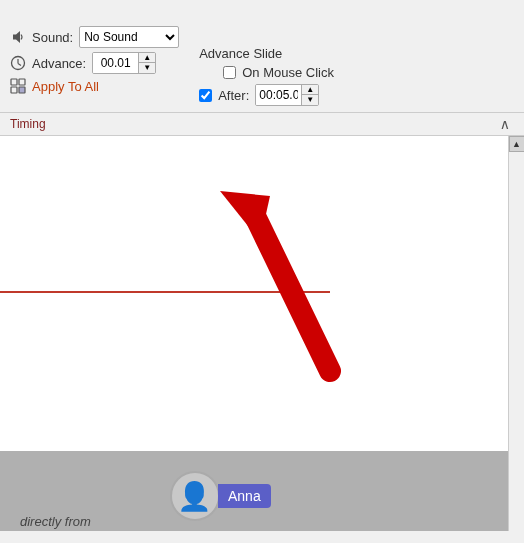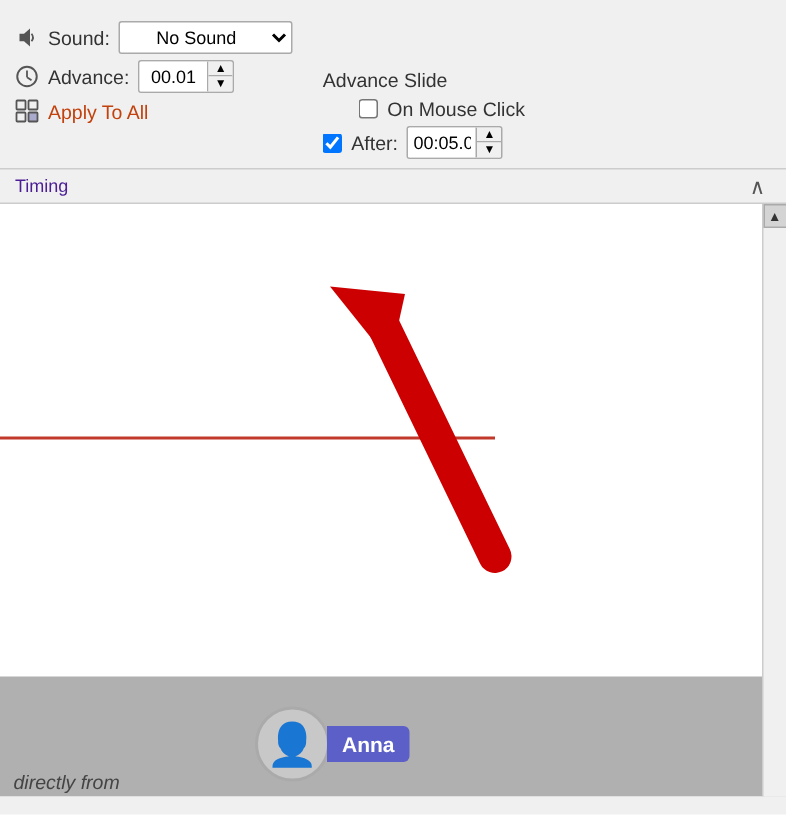--- a/index.html
+++ b/index.html
@@ -38,21 +38,21 @@
       cursor: pointer;
       font-size: 13px;
       font-family: 'Segoe UI', Arial, sans-serif;
     }
 
     
     .timing-panel {
       background: #f0f0f0;
       padding: 6px 10px 0 10px;
       display: flex;
-      align-items: flex-start;
+      align-items: center;
       gap: 20px;
     }
 
     .left-controls {
       display: flex;
       flex-direction: column;
       gap: 4px;
     }
 
     .control-row {
@@ -61,21 +61,21 @@
       gap: 6px;
     }
 
     .control-label {
       color: #333;
       font-size: 13px;
       white-space: nowrap;
     }
 
     select.sound-select {
-      padding: 2px 20px;
+      padding: 2px 0;
       font-size: 12px;
       border: 1px solid #aaa;
       background: white;
       border-radius: 2px;
       min-width: 100px;
     }
 
     .spinner-input {
       display: flex;
       align-items: center;
@@ -176,21 +176,21 @@
       border-top: 1px solid #ccc;
       margin-top: 6px;
       display: flex;
       align-items: center;
       justify-content: space-between;
       padding: 3px 10px;
     }
 
     .timing-label-bar span {
       font-size: 12px;
-      color: #4c1d95;
+      color: #7f1d1d;
     }
 
     .collapse-btn {
       background: none;
       border: none;
       cursor: pointer;
       font-size: 14px;
       color: #555;
       padding: 0 4px;
     }
@@ -291,28 +291,28 @@
       font-size: 28px;
       color: #5b5fc7;
     }
 
     .user-name-badge {
       background: #5b5fc7;
       color: white;
       padding: 4px 10px;
       border-radius: 0 4px 4px 0;
       font-size: 14px;
-      font-weight: 700;
+      font-weight: 400;
       margin-left: -2px;
     }
 
     .bottom-text {
       position: absolute;
       bottom: 2px;
-      left: 1px;
+      left: 12px;
       font-size: 13px;
       color: #444;
       padding-left: 8px;
       font-style: italic;
     }
   </style>
 </head>
 <body>
 
 <div class="toolbar-area">

